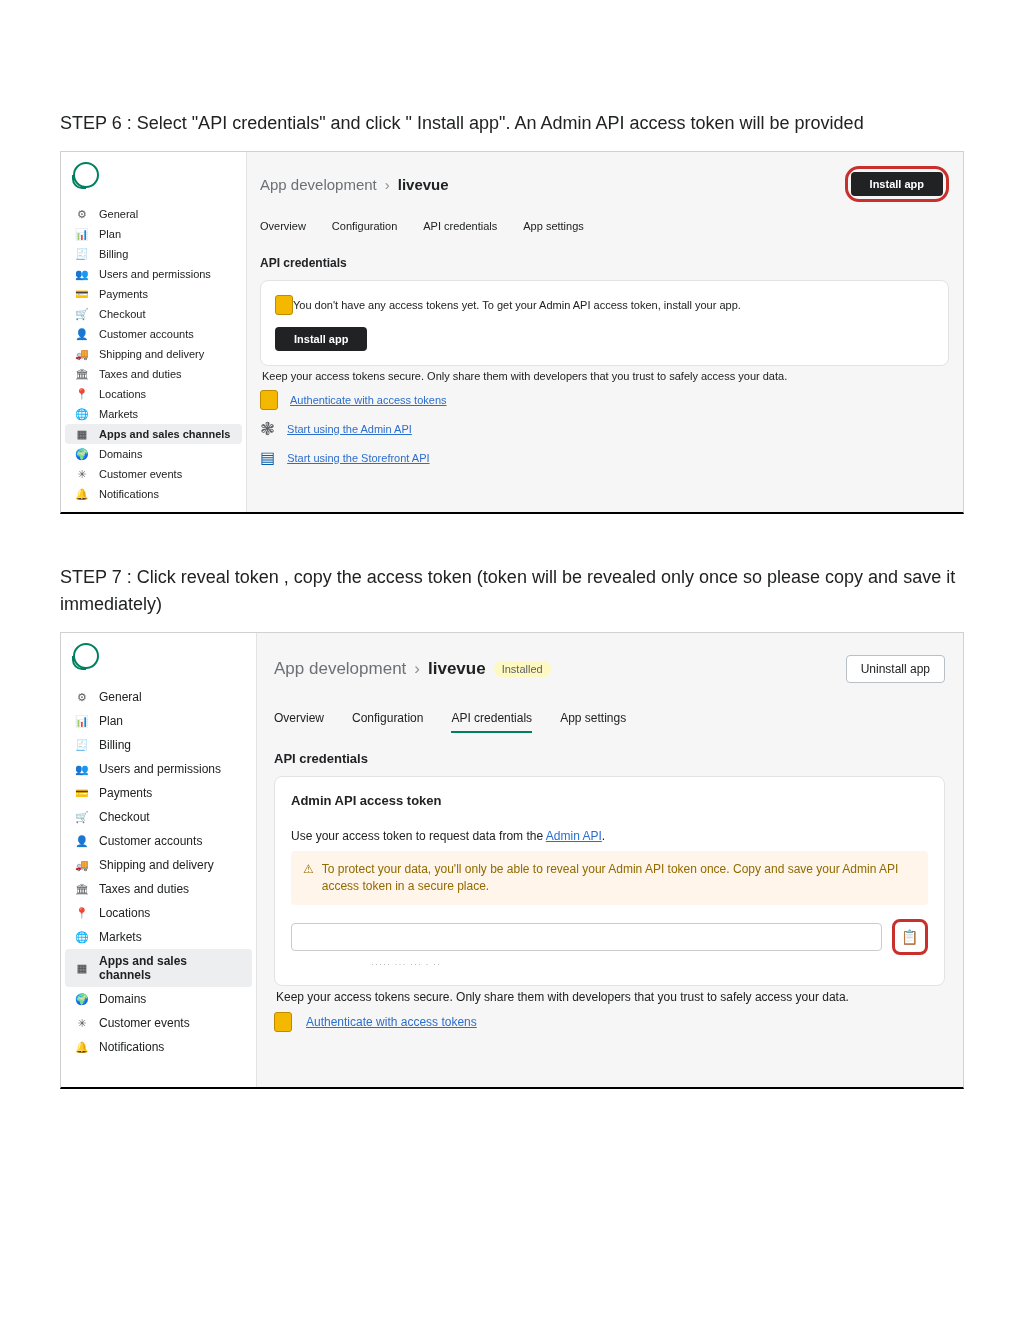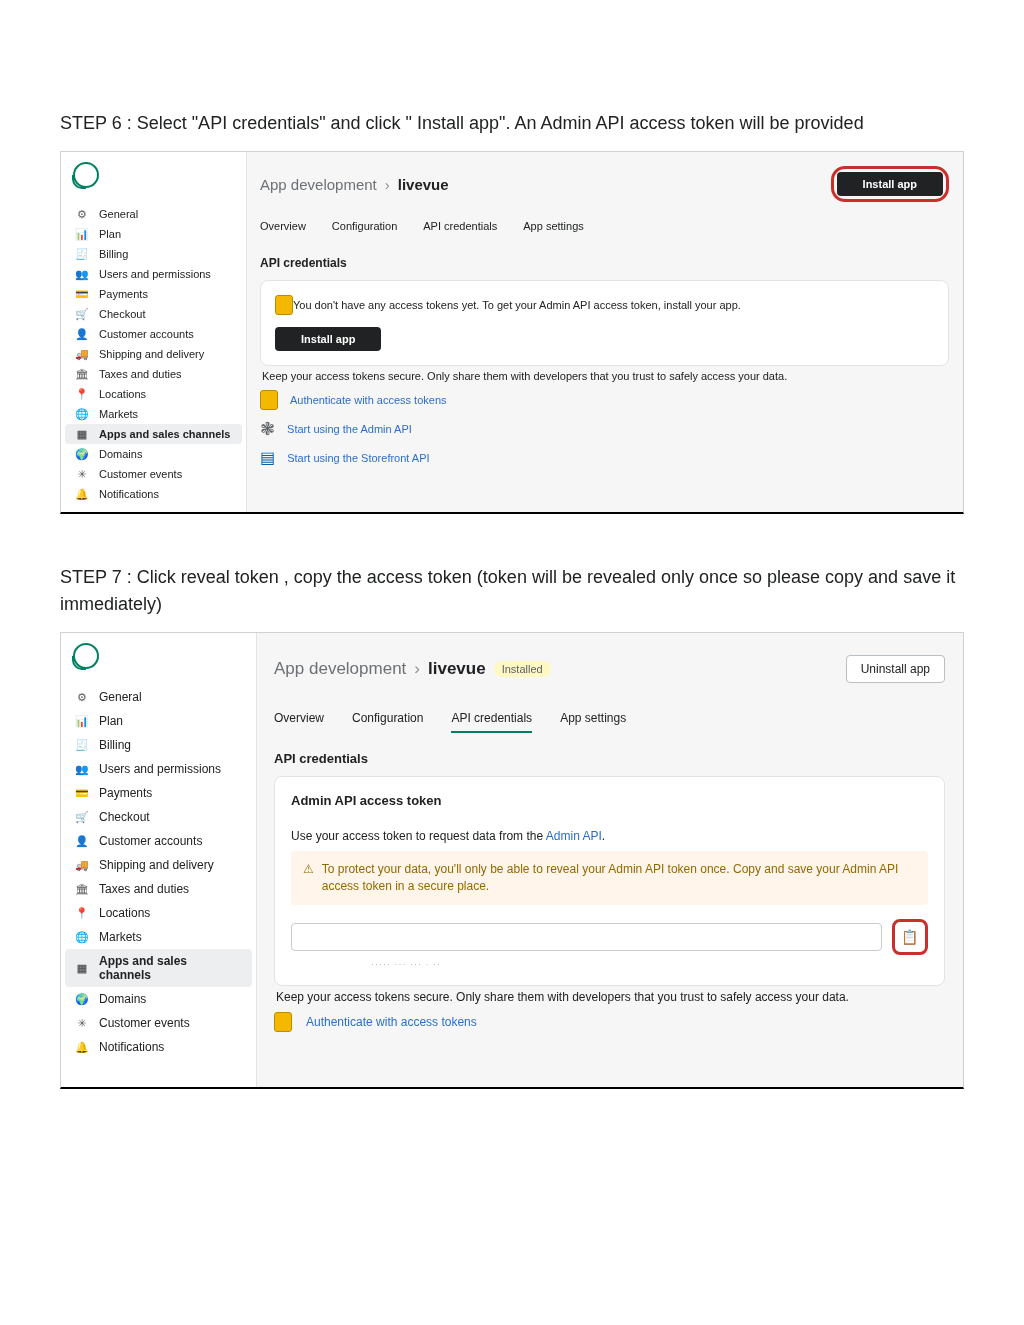--- a/index.html
+++ b/index.html
@@ -24,42 +24,42 @@
   .main{padding:14px 14px 14px 14px}
   .main.m1{margin-left:185px}
   .main.m2{margin-left:195px}
   .hdr{display:flex;align-items:center;justify-content:space-between}
   .bc{display:flex;align-items:center;gap:8px;font-size:15px}
   .bc .crumb{color:#6d7175}
   .bc .chev{color:#8c9196}
   .bc strong{font-weight:700;color:#202223}
   .badge{background:#fef9c3;color:#5c5f62;font-size:11px;padding:2px 8px;border-radius:10px}
 
-  .btn-dark{background:#202223;color:#fff;border:none;border-radius:4px;font-size:11px;padding:6px 26px;font-weight:600}
+  .btn-dark{background:#202223;color:#fff;border:none;border-radius:4px;font-size:11px;padding:6px 19px;font-weight:600}
   .btn-out{background:#fff;color:#202223;border:1px solid #babfc3;border-radius:4px;font-size:12px;padding:6px 14px}
   .ring-red{border:3px solid #c9302c;border-radius:14px;padding:3px;display:inline-block}
 
   .tabs{display:flex;gap:26px;margin-top:18px;font-size:11px;color:#202223}
   .tabs.lg{font-size:12px;gap:28px}
   .tabs .tab{padding-bottom:6px}
   .tabs .tab.act{border-bottom:2px solid #008060}
 
   .sec-title{font-size:12px;font-weight:600;margin:18px 0 10px}
   .sec-title.lg{font-size:13px}
 
   .card{background:#fff;border:1px solid #e1e3e5;border-radius:8px;padding:14px}
   .card .subhead{font-size:12px;font-weight:600;margin-bottom:10px}
   .row{display:flex;align-items:center;font-size:11px;color:#202223}
   .gold-sq{width:16px;height:18px;background:#f5b800;border:1px solid #bd8a00;border-radius:3px}
   .gear-ic{color:#5c5f62;font-size:18px}
   .page-ic{color:#0b5fa5;font-size:16px}
 
   .note{font-size:11px;color:#202223;margin:4px 2px}
   .note.lg{font-size:12px}
-  .lnk{color:#2c6ecb;font-size:11px}
+  .lnk{color:#2c6ecb;text-decoration:underline;font-size:11px}
   .lnk.lg{font-size:12px}
   .linklist{display:flex;align-items:center;gap:12px;margin:8px 0}
 
   .card2-title{font-size:13px;font-weight:600;margin-bottom:21px}
   .warn{background:#fff5ea;color:#916a00;font-size:12px;padding:10px 12px;border-radius:4px;display:flex;gap:8px;line-height:1.4;margin-top:8px}
   .tokenrow{display:flex;align-items:center;gap:10px;margin-top:14px}
   .token-field{flex:1;height:26px;background:#fff;border:1px solid #c9cccf;border-radius:4px}
   .copybox{width:30px;height:30px;border:3px solid #c9302c;border-radius:8px;display:flex;align-items:center;justify-content:center;color:#5c5f62;font-size:14px}
   .blur{font-size:9px;color:#b5b5b5;margin:4px 0 0 80px;letter-spacing:1px}
 

